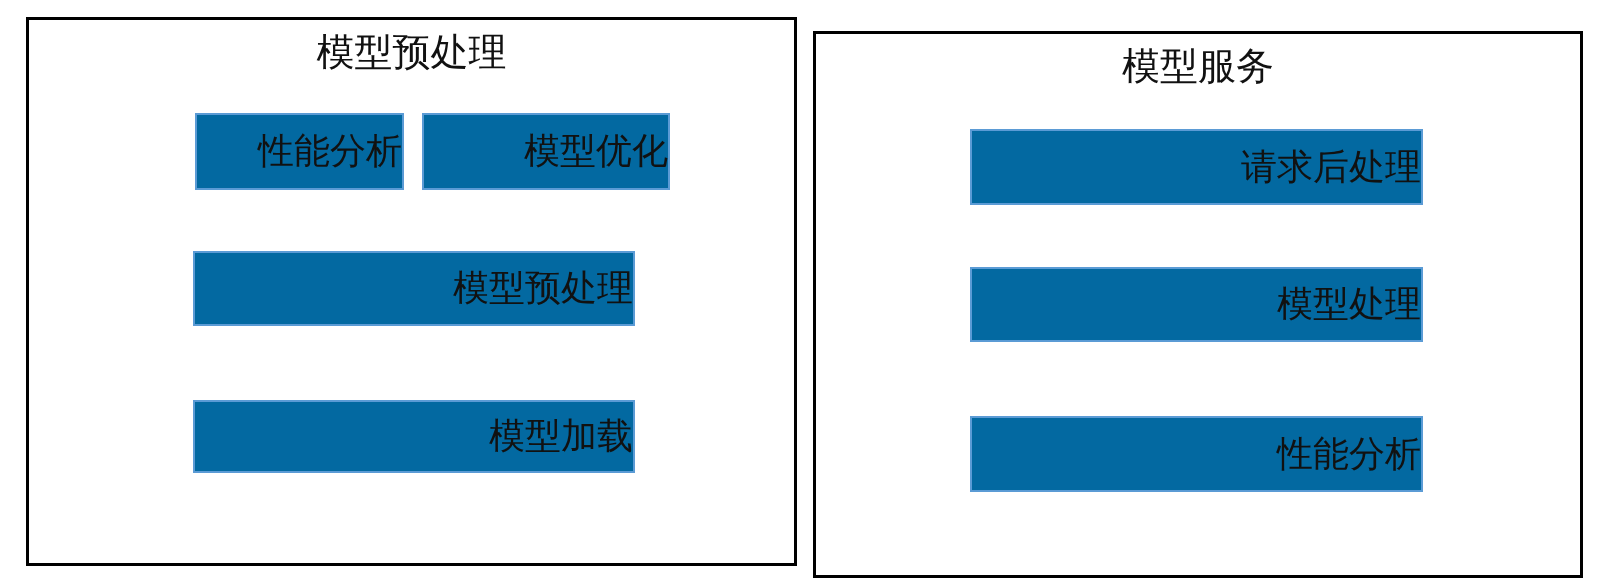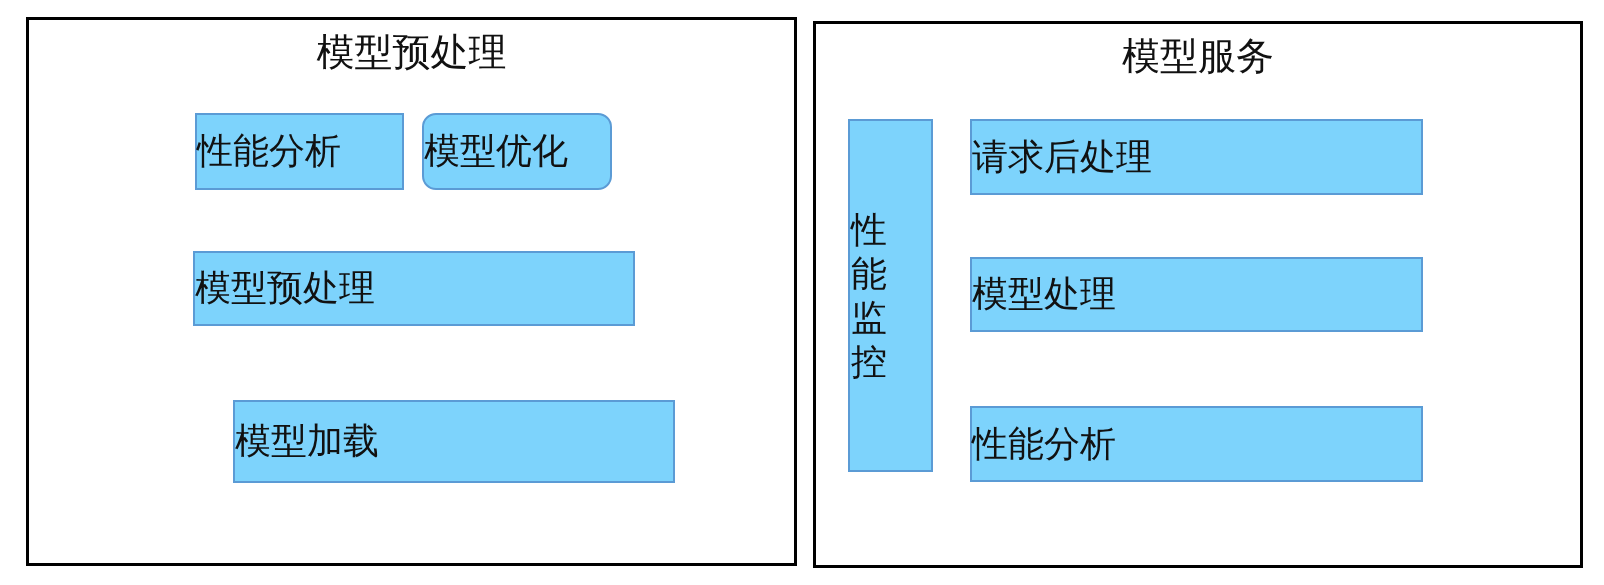--- a/index.html
+++ b/index.html
@@ -15,46 +15,46 @@
     background:#ffffff;
     overflow:hidden;
   }
   .panel{
     position:absolute;
     box-sizing:border-box;
     border:3px solid var(--black);
     background:#ffffff;
   }
   .panel-left{left:26px;top:17px;width:771px;height:549px;}
-  .panel-right{left:813px;top:21px;width:770px;height:547px;}
+  .panel-right{left:813px;top:31px;width:770px;height:547px;}
   .panel-title{
     position:absolute;
     left:0;right:0;top:10px;
     text-align:center;
     font-size:38px;
     line-height:44px;
     white-space:nowrap;
   }
   .dbox{
     position:absolute;
     box-sizing:border-box;
     border:2px solid var(--blue);
-    background:#7dd3fc;
+    background:#0369a1;
     display:flex;
     align-items:center;
-    justify-content:flex-start;
+    justify-content:flex-end;
     font-size:36px;
     text-align:center;
   }
   .dbox .label{white-space:nowrap;}
   
   .box-perf-analysis{left:166px;top:93px;width:209px;height:77px;}
-  .box-model-opt{left:393px;top:93px;width:190px;height:77px;border-radius:14px;}
+  .box-model-opt{left:393px;top:93px;width:248px;height:77px;}
   .box-model-preproc{left:164px;top:231px;width:442px;height:75px;}
-  .box-model-load{left:164px;top:380px;width:442px;height:83px;margin-left:40px;}
+  .box-model-load{left:164px;top:380px;width:442px;height:73px;}
   
   .box-perf-monitor{left:32px;top:95px;width:85px;height:353px;}
   .box-req-post{left:154px;top:95px;width:453px;height:76px;}
   .box-model-proc{left:154px;top:233px;width:453px;height:75px;}
   .box-req-pre{left:154px;top:382px;width:453px;height:76px;}
   
   .vertical-label{
     display:block;
     width:1.06em;
     word-break:break-all;
@@ -84,23 +84,20 @@
     </div>
 
     <div class="dbox box-model-load">
       <span class="label">模型加载</span>
     </div>
   </div>
 
   <div class="panel panel-right">
     <div class="panel-title">模型服务</div>
 
-    <div class="dbox box-perf-monitor">
-      <span class="vertical-label">性能监控</span>
-    </div>
 
     <div class="dbox box-model-proc">
       <span class="label">模型处理</span>
     </div>
 
     <div class="dbox box-req-post">
       <span class="label">请求后处理</span>
     </div>
 
     <div class="dbox box-req-pre">

